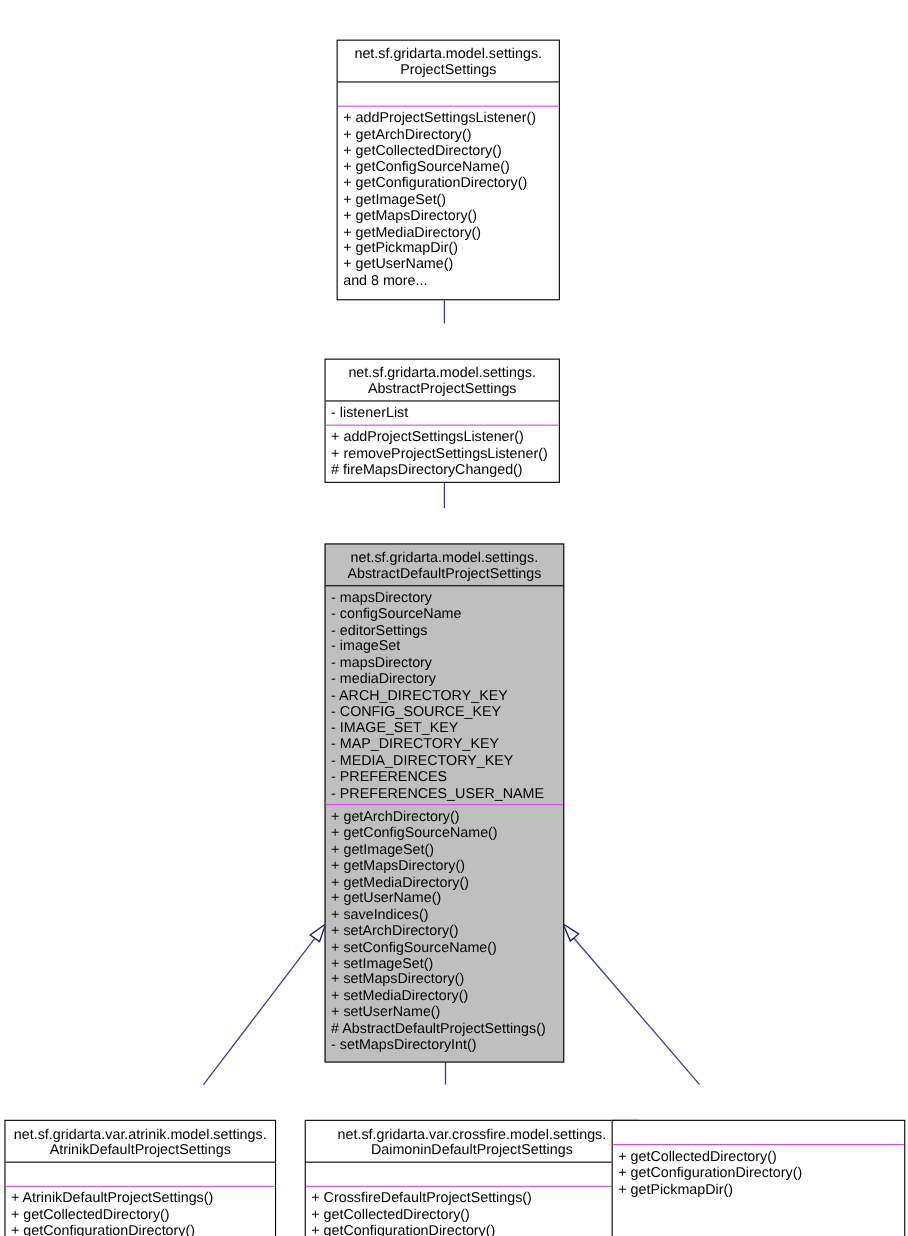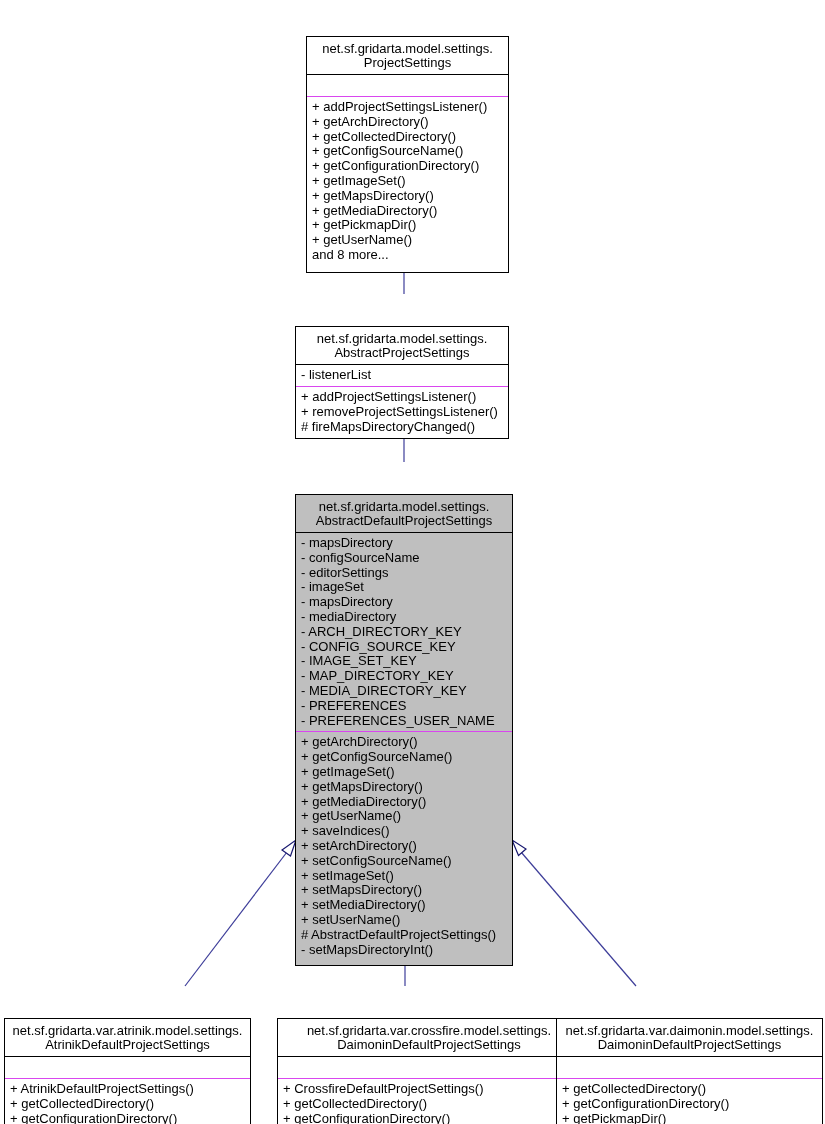--- a/index.html
+++ b/index.html
@@ -149,24 +149,20 @@
     <div class="uml-attrs"></div>
     <div class="uml-methods">
         <div class="member-line">+ CrossfireDefaultProjectSettings()</div>
         <div class="member-line">+ getCollectedDirectory()</div>
         <div class="member-line">+ getConfigurationDirectory()</div>
         <div class="member-line">+ getPickmapDir()</div>
       </div>
   </div>
 
   <div class="uml-box" style="left:556px; top:987px; width:267px; height:129px;">
-    <div class="uml-title">
-        <div class="title-line">net.sf.gridarta.var.daimonin.model.settings.</div>
-        <div class="title-line">DaimoninDefaultProjectSettings</div>
-      </div>
     <div class="uml-attrs"></div>
     <div class="uml-methods">
         <div class="member-line">+ getCollectedDirectory()</div>
         <div class="member-line">+ getConfigurationDirectory()</div>
         <div class="member-line">+ getPickmapDir()</div>
       </div>
   </div>
 
 </div>
 

